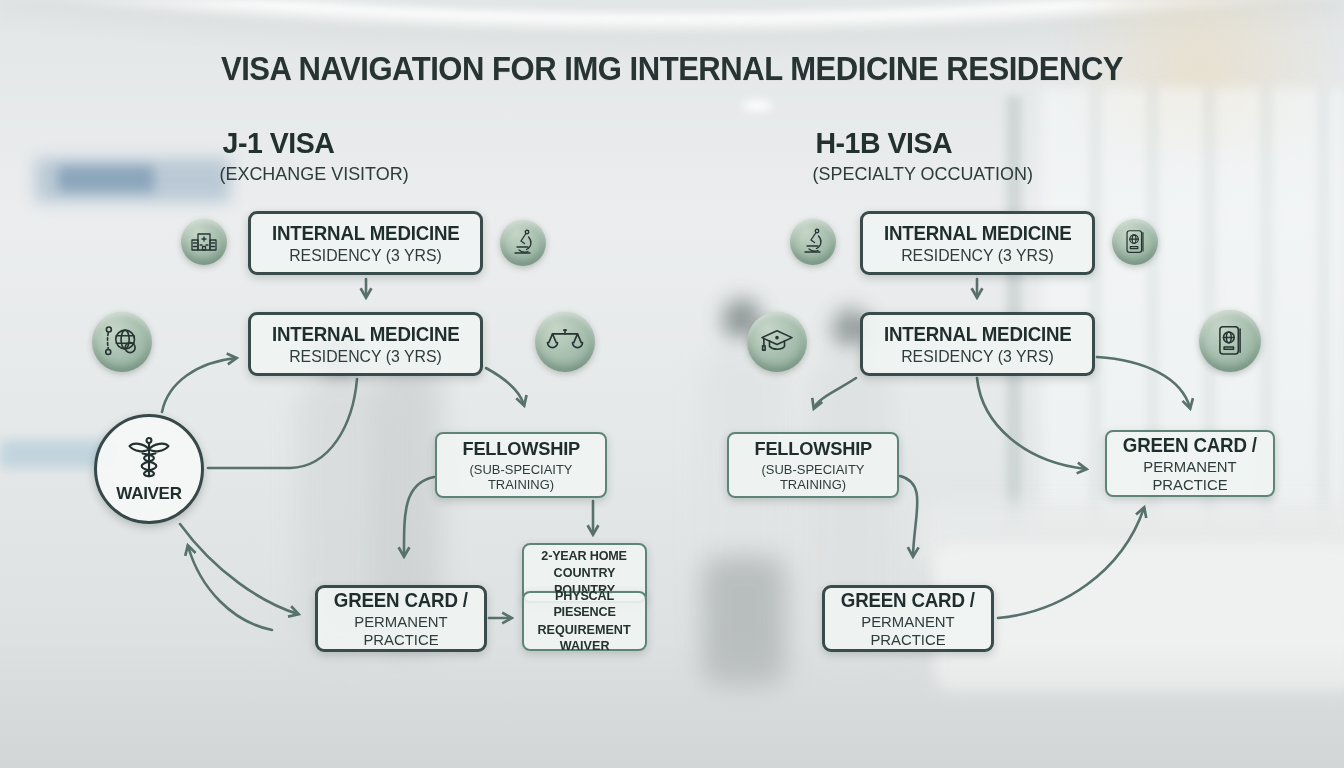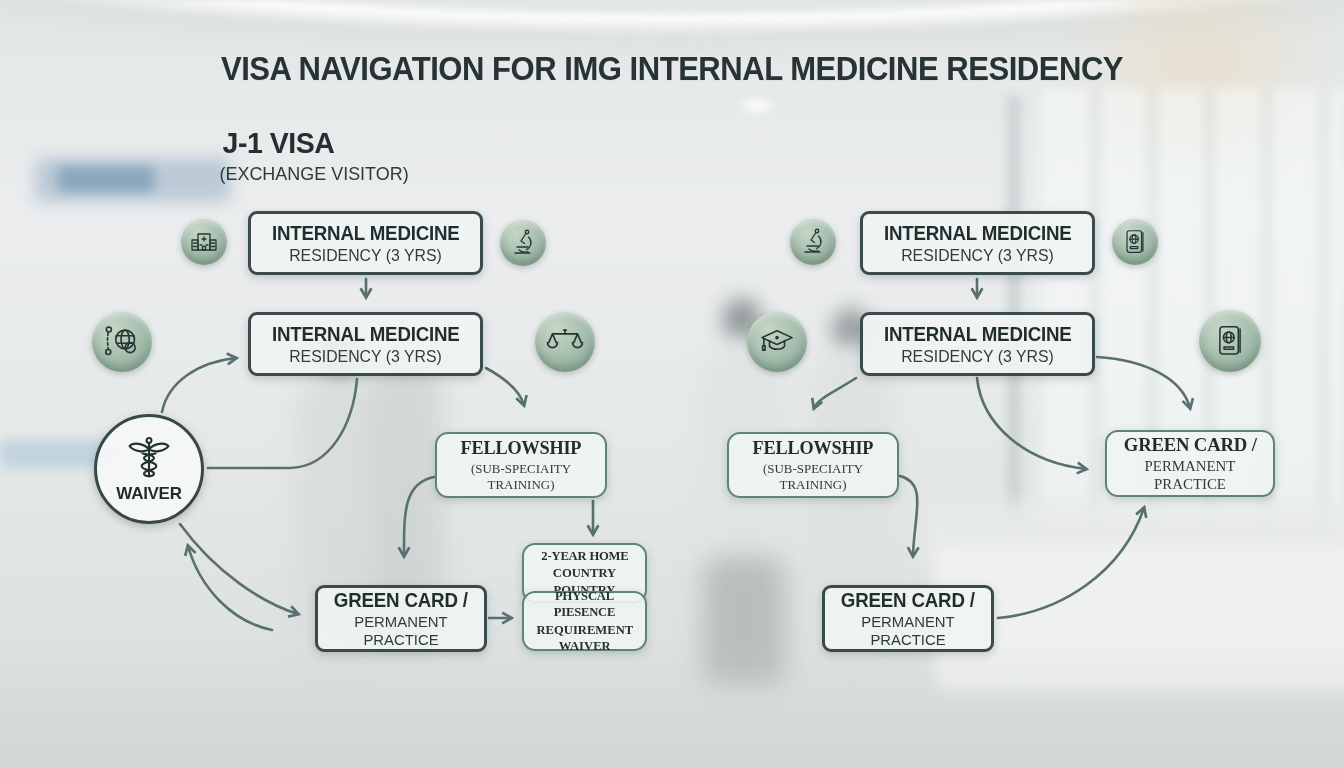--- a/index.html
+++ b/index.html
@@ -41,21 +41,21 @@
     font-size:33px;font-weight:bold;color:#273433;letter-spacing:-0.5px;
     transform:scaleX(.94);text-shadow:0 1px 2px rgba(255,255,255,.45), 0 1px 1px rgba(0,0,0,.12);}
   .colhead{position:absolute;width:300px;text-align:left;color:#22302f;}
   .colhead .h{font-size:30px;font-weight:bold;letter-spacing:-0.5px;transform:scaleX(.95);}
   .colhead .s{font-size:18.5px;margin-top:3px;color:#2d3b3a;transform:scaleX(.97);}
   
   .box{position:absolute;box-sizing:border-box;border-radius:9px;
     background:rgba(240,244,243,.9);border:3px solid #3a4b4c;
     display:flex;flex-direction:column;align-items:center;justify-content:center;text-align:center;
     box-shadow:0 3px 8px rgba(45,65,65,.22);}
-  .box.green{border:2px solid #5e8476;border-radius:13px;font-family:Liberation Serif, serif;}
+  .box.green{border:2px solid #5e8476;border-radius:8px;}
   .box .l1{font-weight:bold;font-size:19.5px;color:#1f2d2c;letter-spacing:-0.2px;transform:scaleX(.96);}
   .box .l2{font-size:16.5px;color:#2e3d3c;margin-top:1px;transform:scaleX(.96);}
   .box.fell .l1{font-size:19px;}
   .box.fell .l2{font-size:13.5px;margin-top:2px;}
   .box.small .l1,.box.small .l2,.box.small .l3{font-size:13px;font-weight:bold;color:#25332f;line-height:1.25;transform:scaleX(.97);}
   
   .circ{position:absolute;border-radius:50%;
     background:radial-gradient(circle at 35% 28%,#c6d6c7 0%,#a3bcab 55%,#8aa795 100%);
     box-shadow:inset 0 -5px 9px rgba(55,85,70,.35), inset 0 3px 5px rgba(255,255,255,.5), 0 2px 6px rgba(60,80,70,.3);
     display:flex;align-items:center;justify-content:center;}
@@ -120,20 +120,24 @@
       <path d="M998,618 C1062,612 1122,572 1144,508" marker-end="url(#arw)"></path>
     </g>
   </svg>
 
   <div class="title">VISA NAVIGATION FOR IMG INTERNAL MEDICINE RESIDENCY</div>
 
   <div class="colhead" style="left:215px;top:126px;">
     <div class="h">J-1 VISA</div>
     <div class="s">(EXCHANGE VISITOR)</div>
   </div>
+  <div class="colhead" style="left:808px;top:126px;">
+    <div class="h">H-1B VISA</div>
+    <div class="s">(SPECIALTY OCCUATION)</div>
+  </div>
 
   <div class="box" style="left:248px;top:211px;width:235px;height:64px;">
     <div class="l1">INTERNAL MEDICINE</div>
     <div class="l2">RESIDENCY (3 YRS)</div>
   </div>
   <div class="box" style="left:248px;top:312px;width:235px;height:64px;">
     <div class="l1">INTERNAL MEDICINE</div>
     <div class="l2">RESIDENCY (3 YRS)</div>
   </div>
   <div class="box green fell" style="left:435px;top:432px;width:172px;height:66px;">

